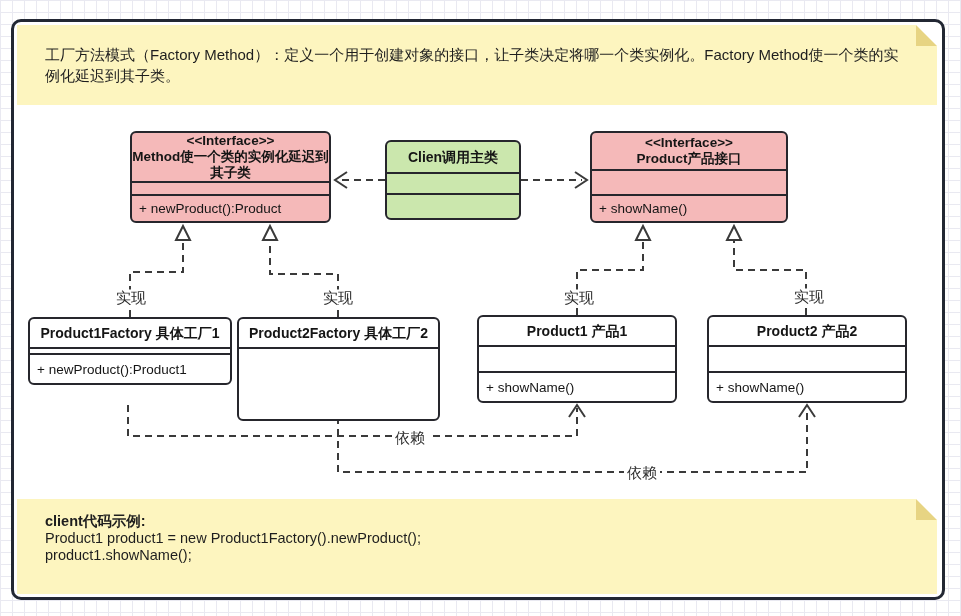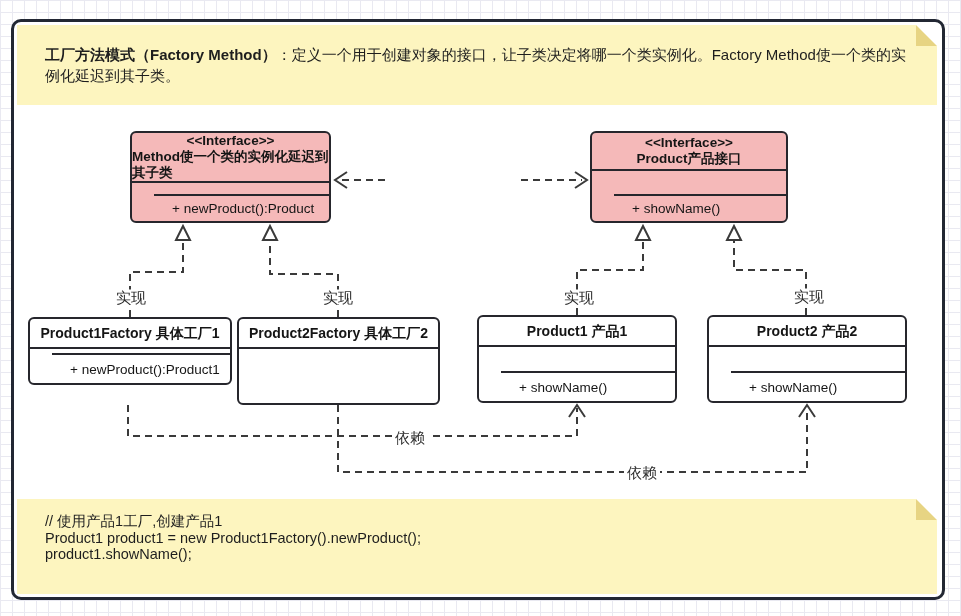--- a/index.html
+++ b/index.html
@@ -36,42 +36,42 @@
   .note-top{top:3px;height:80px;display:flex;align-items:center;}
   .note-bottom{bottom:3px;height:95px;}
   .fold{
     position:absolute;top:0;right:0;width:0;height:0;
     border-style:solid;border-width:0 21px 21px 0;
     border-color:#ffffff #ffffff var(--note-fold) var(--note-fold);
   }
   .note-title{
     padding:0 30px 0 28px;font-size:15px;color:#1e1e1e;line-height:21px;
   }
-  .note-title b{font-weight:bold;}
+  .note-title b{font-weight:normal;}
   .code{padding:14px 20px 0 28px;color:#1e1e1e;}
   .code-heading{font-size:14.5px;font-weight:bold;line-height:17px;}
   .code-line{font-size:14.5px;line-height:16.5px;}
   .uml-box{
     position:absolute;display:flex;flex-direction:column;
     border:2px solid var(--border);border-radius:6px;
     background:var(--concrete-fill);color:#151515;
   }
   .uml-box.interface{background:var(--interface-fill);}
   .uml-box.client{background:var(--client-fill);}
   .sec{flex:0 0 auto;}
   .sec.mid{flex:1 1 auto;}
   .sec + .sec{border-top:2px solid var(--border);}
   .head{
     display:flex;flex-direction:column;justify-content:center;align-items:center;
-    font-weight:bold;text-align:left;
+    font-weight:bold;text-align:center;
   }
   .stereotype{font-size:13.5px;line-height:16px;}
   .cname{font-size:13.5px;line-height:16px;}
   .cname.single{font-size:14px;}
-  .foot{display:flex;align-items:center;padding-left:18px;font-size:13.5px;margin-left:22px;}
+  .foot{display:flex;align-items:center;padding-left:7px;font-size:13.5px;}
   .connectors{position:absolute;left:0;top:0;pointer-events:none;}
   .connectors .dash{stroke:var(--line);stroke-width:2;fill:none;stroke-dasharray:7 5;}
   .connectors .open-head{stroke:var(--line);stroke-width:2;fill:none;}
   .connectors .tri-head{stroke:var(--line);stroke-width:2;fill:#ffffff;}
   .edge-label{
     position:absolute;transform:translate(-50%,-50%);
     background:#fff;padding:0 3px;font-size:15px;color:#2c2c2c;line-height:15px;
     white-space:nowrap;
   }
 </style>
@@ -82,21 +82,21 @@
   <div class="board">
 
     <div class="note note-top">
       <div class="fold"></div>
       <p class="note-title"><b>工厂方法模式（Factory Method）</b><span>：定义一个用于创建对象的接口，让子类决定将哪一个类实例化。Factory Method使一个类的实例化延迟到其子类。</span></p>
     </div>
 
     <div class="note note-bottom">
       <div class="fold"></div>
       <div class="code">
-        <div class="code-line">// 使用产品1工厂,创建产品1</div>
+        <div class="code-heading">client代码示例:</div>
         <div class="code-line">Product1 product1 = new Product1Factory().newProduct();</div>
         <div class="code-line">product1.showName();</div>
       </div>
     </div>
   </div>
 
   <svg class="connectors" width="961" height="616">
 
     <path class="dash" d="M385,180 L340,180"></path>
     <path class="open-head" d="M347,172 L335,180 L347,188"></path>
@@ -127,20 +127,27 @@
     <div class="sec head" style="flex-basis:36px">
       <div class="stereotype">&lt;&lt;Interface&gt;&gt;</div>
       <div class="cname">Method使一个类的实例化延迟到其子类</div>
     </div>
     <div class="sec mid"></div>
     <div class="sec foot" style="flex-basis:27px">
         <span>+ newProduct():Product</span>
       </div>
   </div>
 
+  <div class="uml-box client" style="left:385px;top:140px;width:136px;height:80px">
+    <div class="sec head" style="flex-basis:30px">
+      <div class="cname single">Clien调用主类</div>
+    </div>
+    <div class="sec mid"></div>
+    <div class="sec foot" style="flex-basis:25px"></div>
+  </div>
 
   <div class="uml-box interface" style="left:590px;top:131px;width:198px;height:92px">
     <div class="sec head" style="flex-basis:36px">
       <div class="stereotype">&lt;&lt;Interface&gt;&gt;</div>
       <div class="cname">Product产品接口</div>
     </div>
     <div class="sec mid"></div>
     <div class="sec foot" style="flex-basis:27px">
         <span>+ showName()</span>
       </div>
@@ -149,21 +156,21 @@
   <div class="uml-box" style="left:28px;top:317px;width:204px;height:68px">
     <div class="sec head" style="flex-basis:28px">
       <div class="cname single">Product1Factory 具体工厂1</div>
     </div>
     <div class="sec mid"></div>
     <div class="sec foot" style="flex-basis:30px">
         <span>+ newProduct():Product1</span>
       </div>
   </div>
 
-  <div class="uml-box" style="left:237px;top:317px;width:203px;height:88px">
+  <div class="uml-box" style="left:237px;top:317px;width:203px;height:104px">
     <div class="sec head" style="flex-basis:28px">
       <div class="cname single">Product2Factory 具体工厂2</div>
     </div>
     <div class="sec mid"></div>
   </div>
 
   <div class="uml-box" style="left:477px;top:315px;width:200px;height:88px">
     <div class="sec head" style="flex-basis:28px">
       <div class="cname single">Product1 产品1</div>
     </div>

